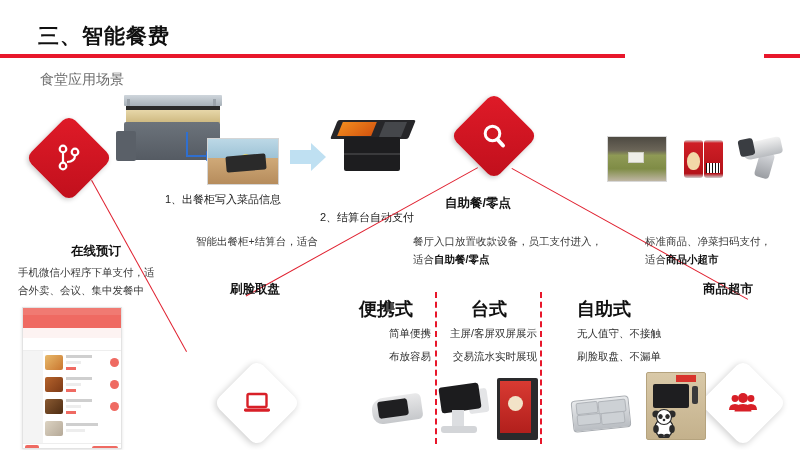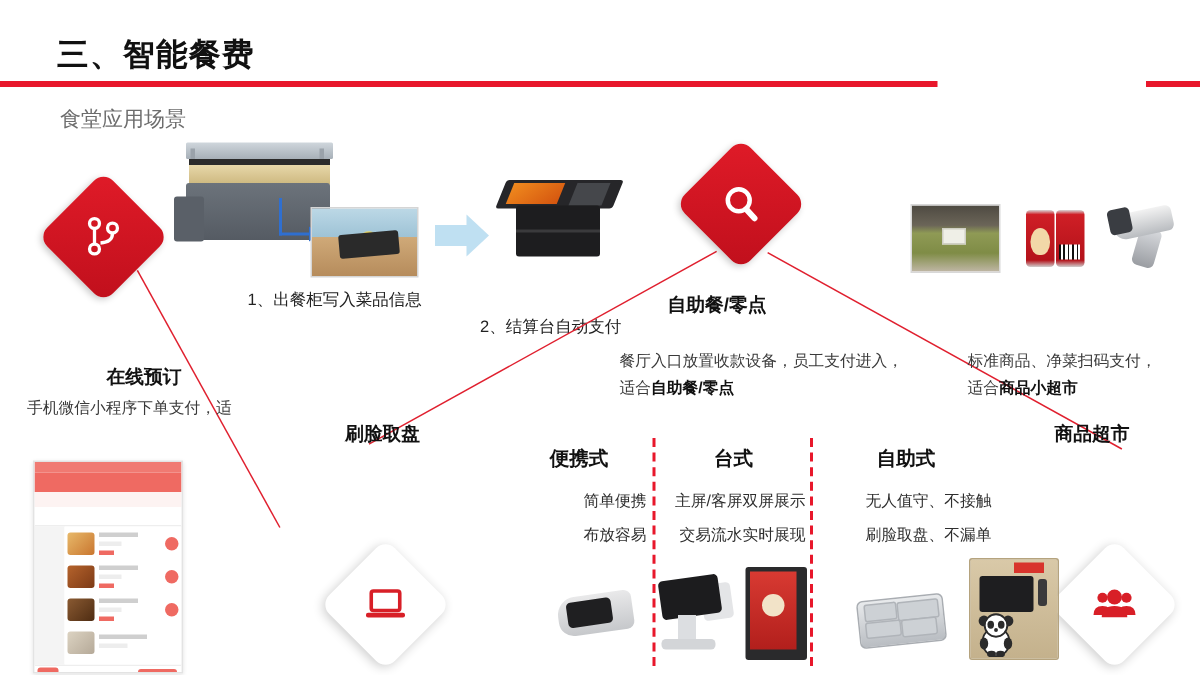--- a/index.html
+++ b/index.html
@@ -113,21 +113,21 @@
   .caption {
     position: absolute;
     font-size: 11px;
     color: #222;
     white-space: nowrap;
   }
 
   
   .col-title {
     position: absolute;
-    font-size: 13px;
+    font-size: 18px;
     font-weight: bold;
     color: #111;
     white-space: nowrap;
     text-align: center;
   }
   .col-line {
     position: absolute;
     font-size: 10.5px;
     color: #2e2e2e;
     white-space: nowrap;
@@ -468,23 +468,25 @@
       <path d="M17 19 q0 -6 6 -6 q6 0 6 6 z"></path>
       <circle cx="15" cy="7" r="5"></circle>
       <path d="M6.5 20.5 q0 -7.5 8.5 -7.5 q8.5 0 8.5 7.5 z"></path>
     </svg>
   </span>
 </div>
 
 <div class="node-title" style="left:48px; top:243px; width:96px;">在线预订</div>
 <div class="node-desc" style="left:18px; top:263px;">
   <div>手机微信小程序下单支付，适</div>
+  <div>合外卖、会议、集中发餐中</div>
 </div>
 
 <div class="node-desc" style="left:196px; top:232px;">
+  <div>智能出餐柜+结算台，适合</div>
 </div>
 <div class="node-title" style="left:199px; top:281px; width:112px;">刷脸取盘</div>
 
 <div class="node-title" style="left:413px; top:195px; width:130px;">自助餐/零点</div>
 <div class="node-desc" style="left:413px; top:232px;">
   <div>餐厅入口放置收款设备，员工支付进入，</div>
   <div>
     <span>适合</span><span class="b">自助餐/零点</span>
   </div>
 </div>

